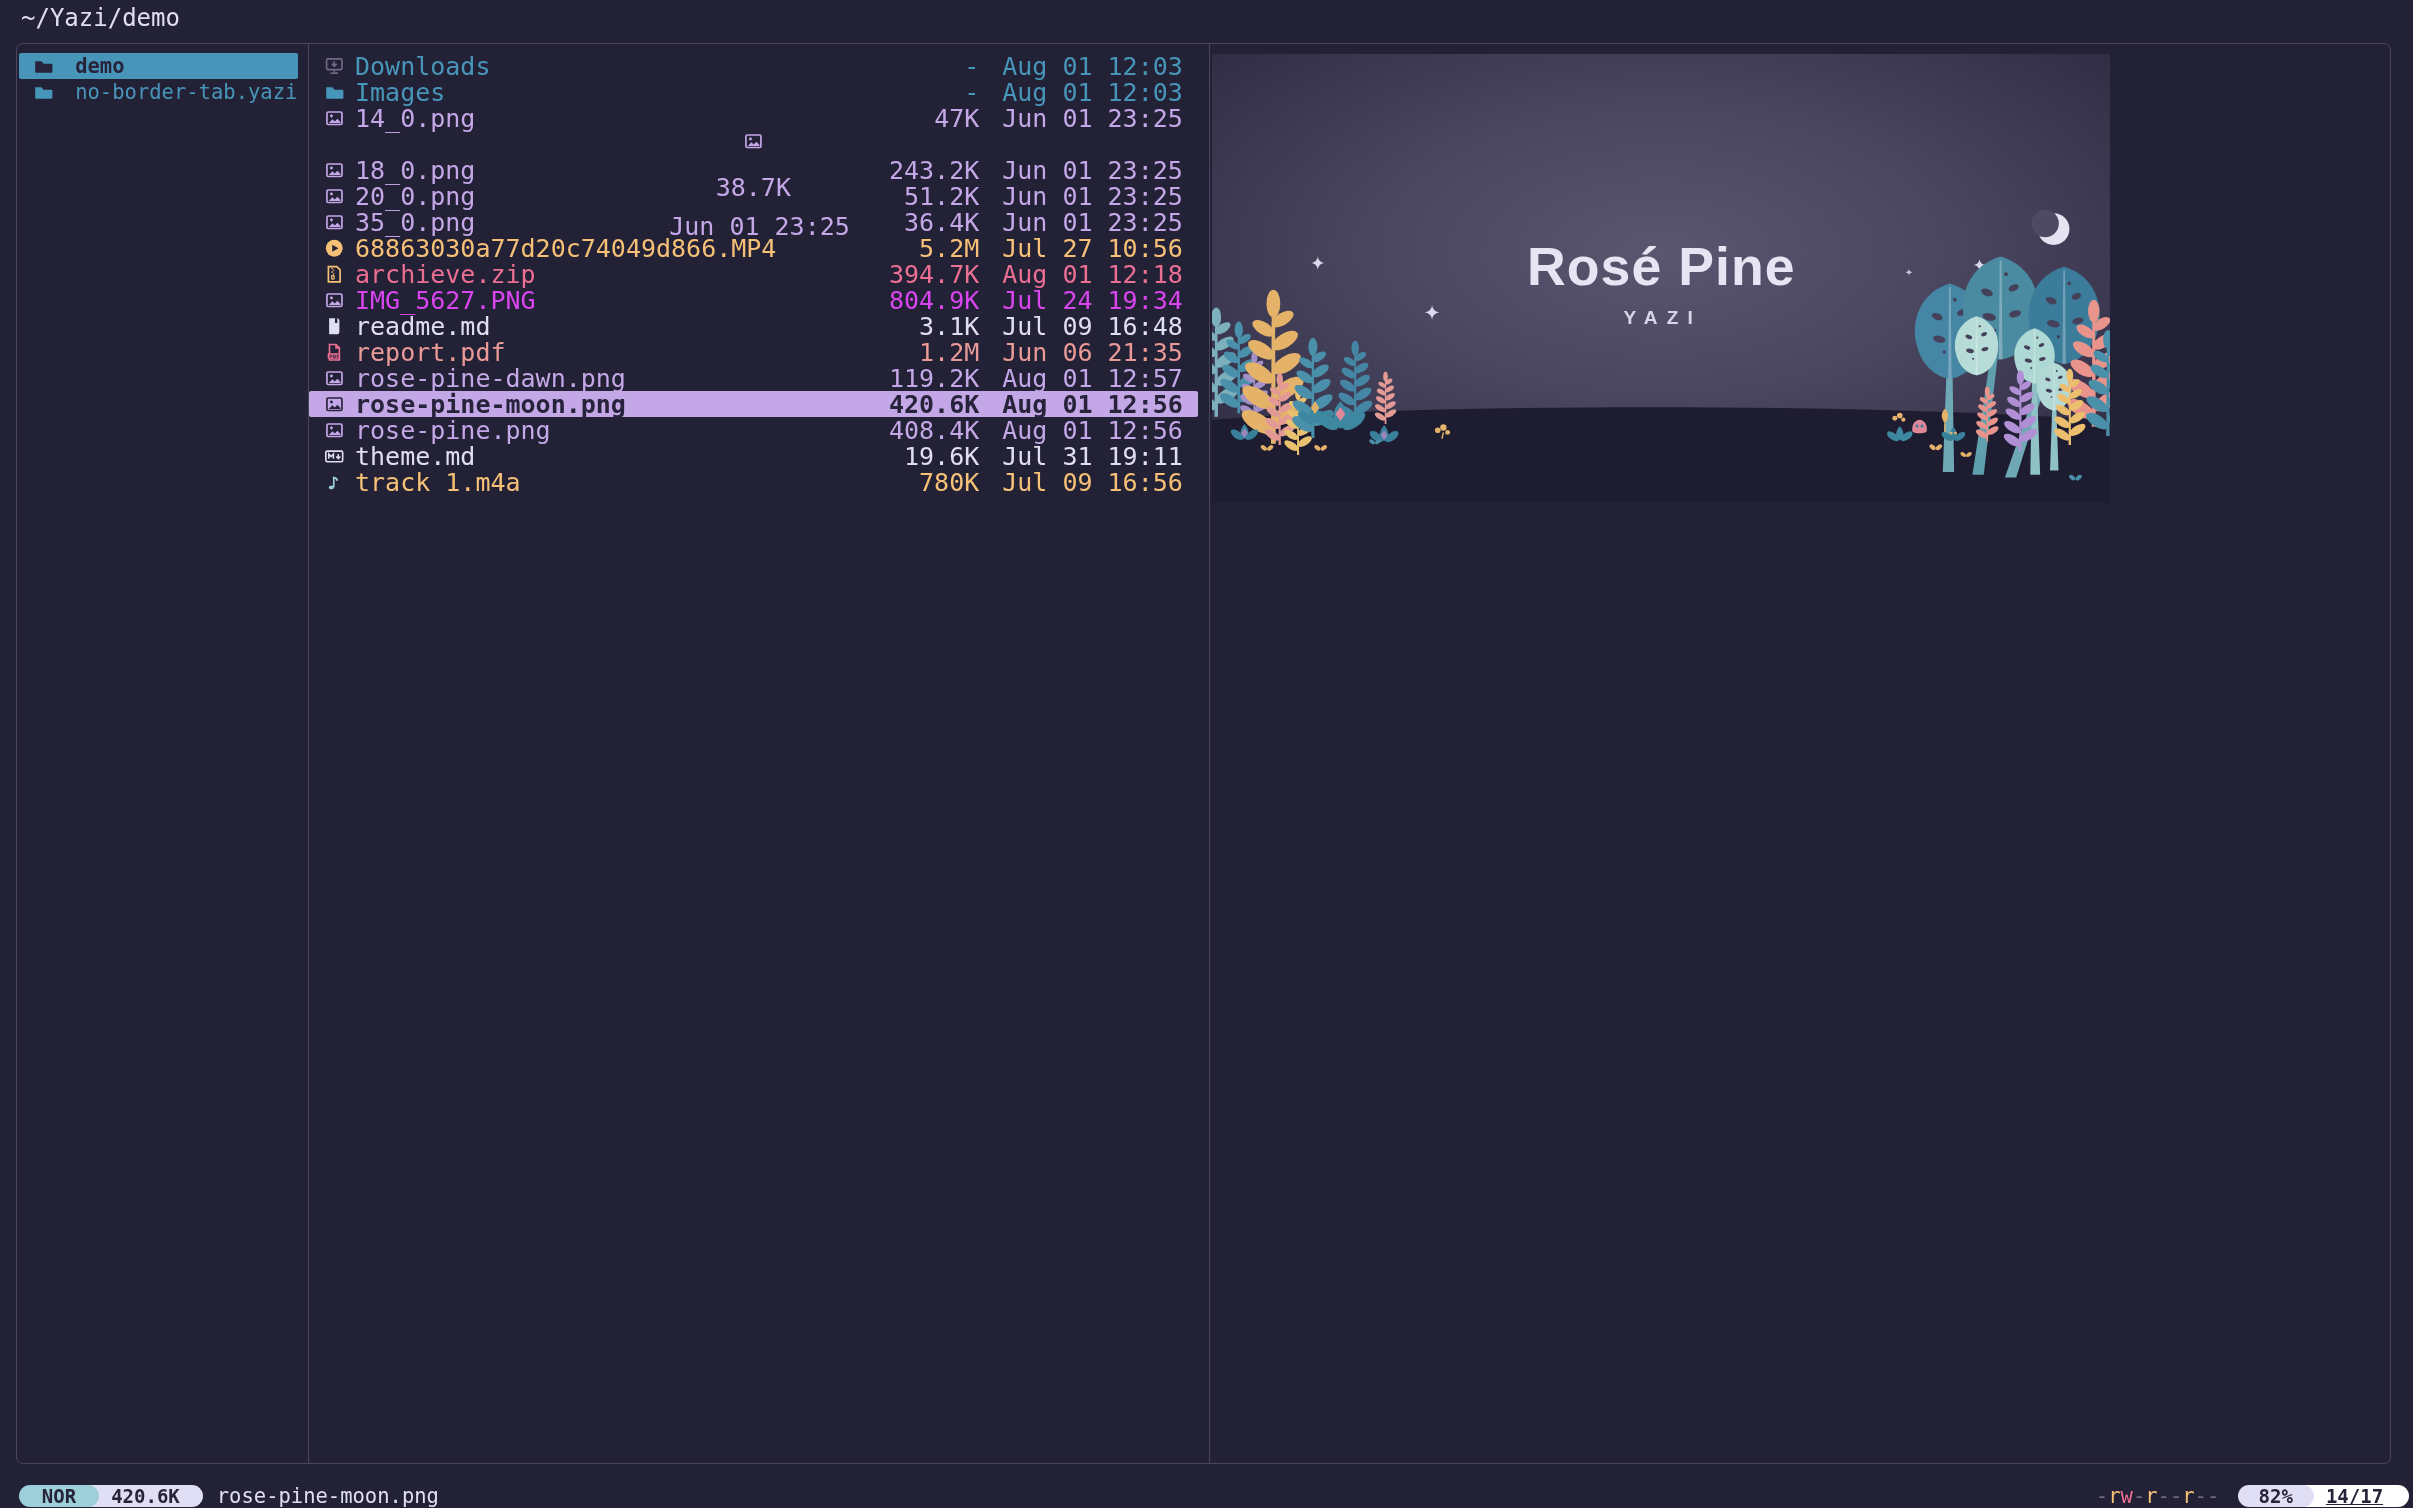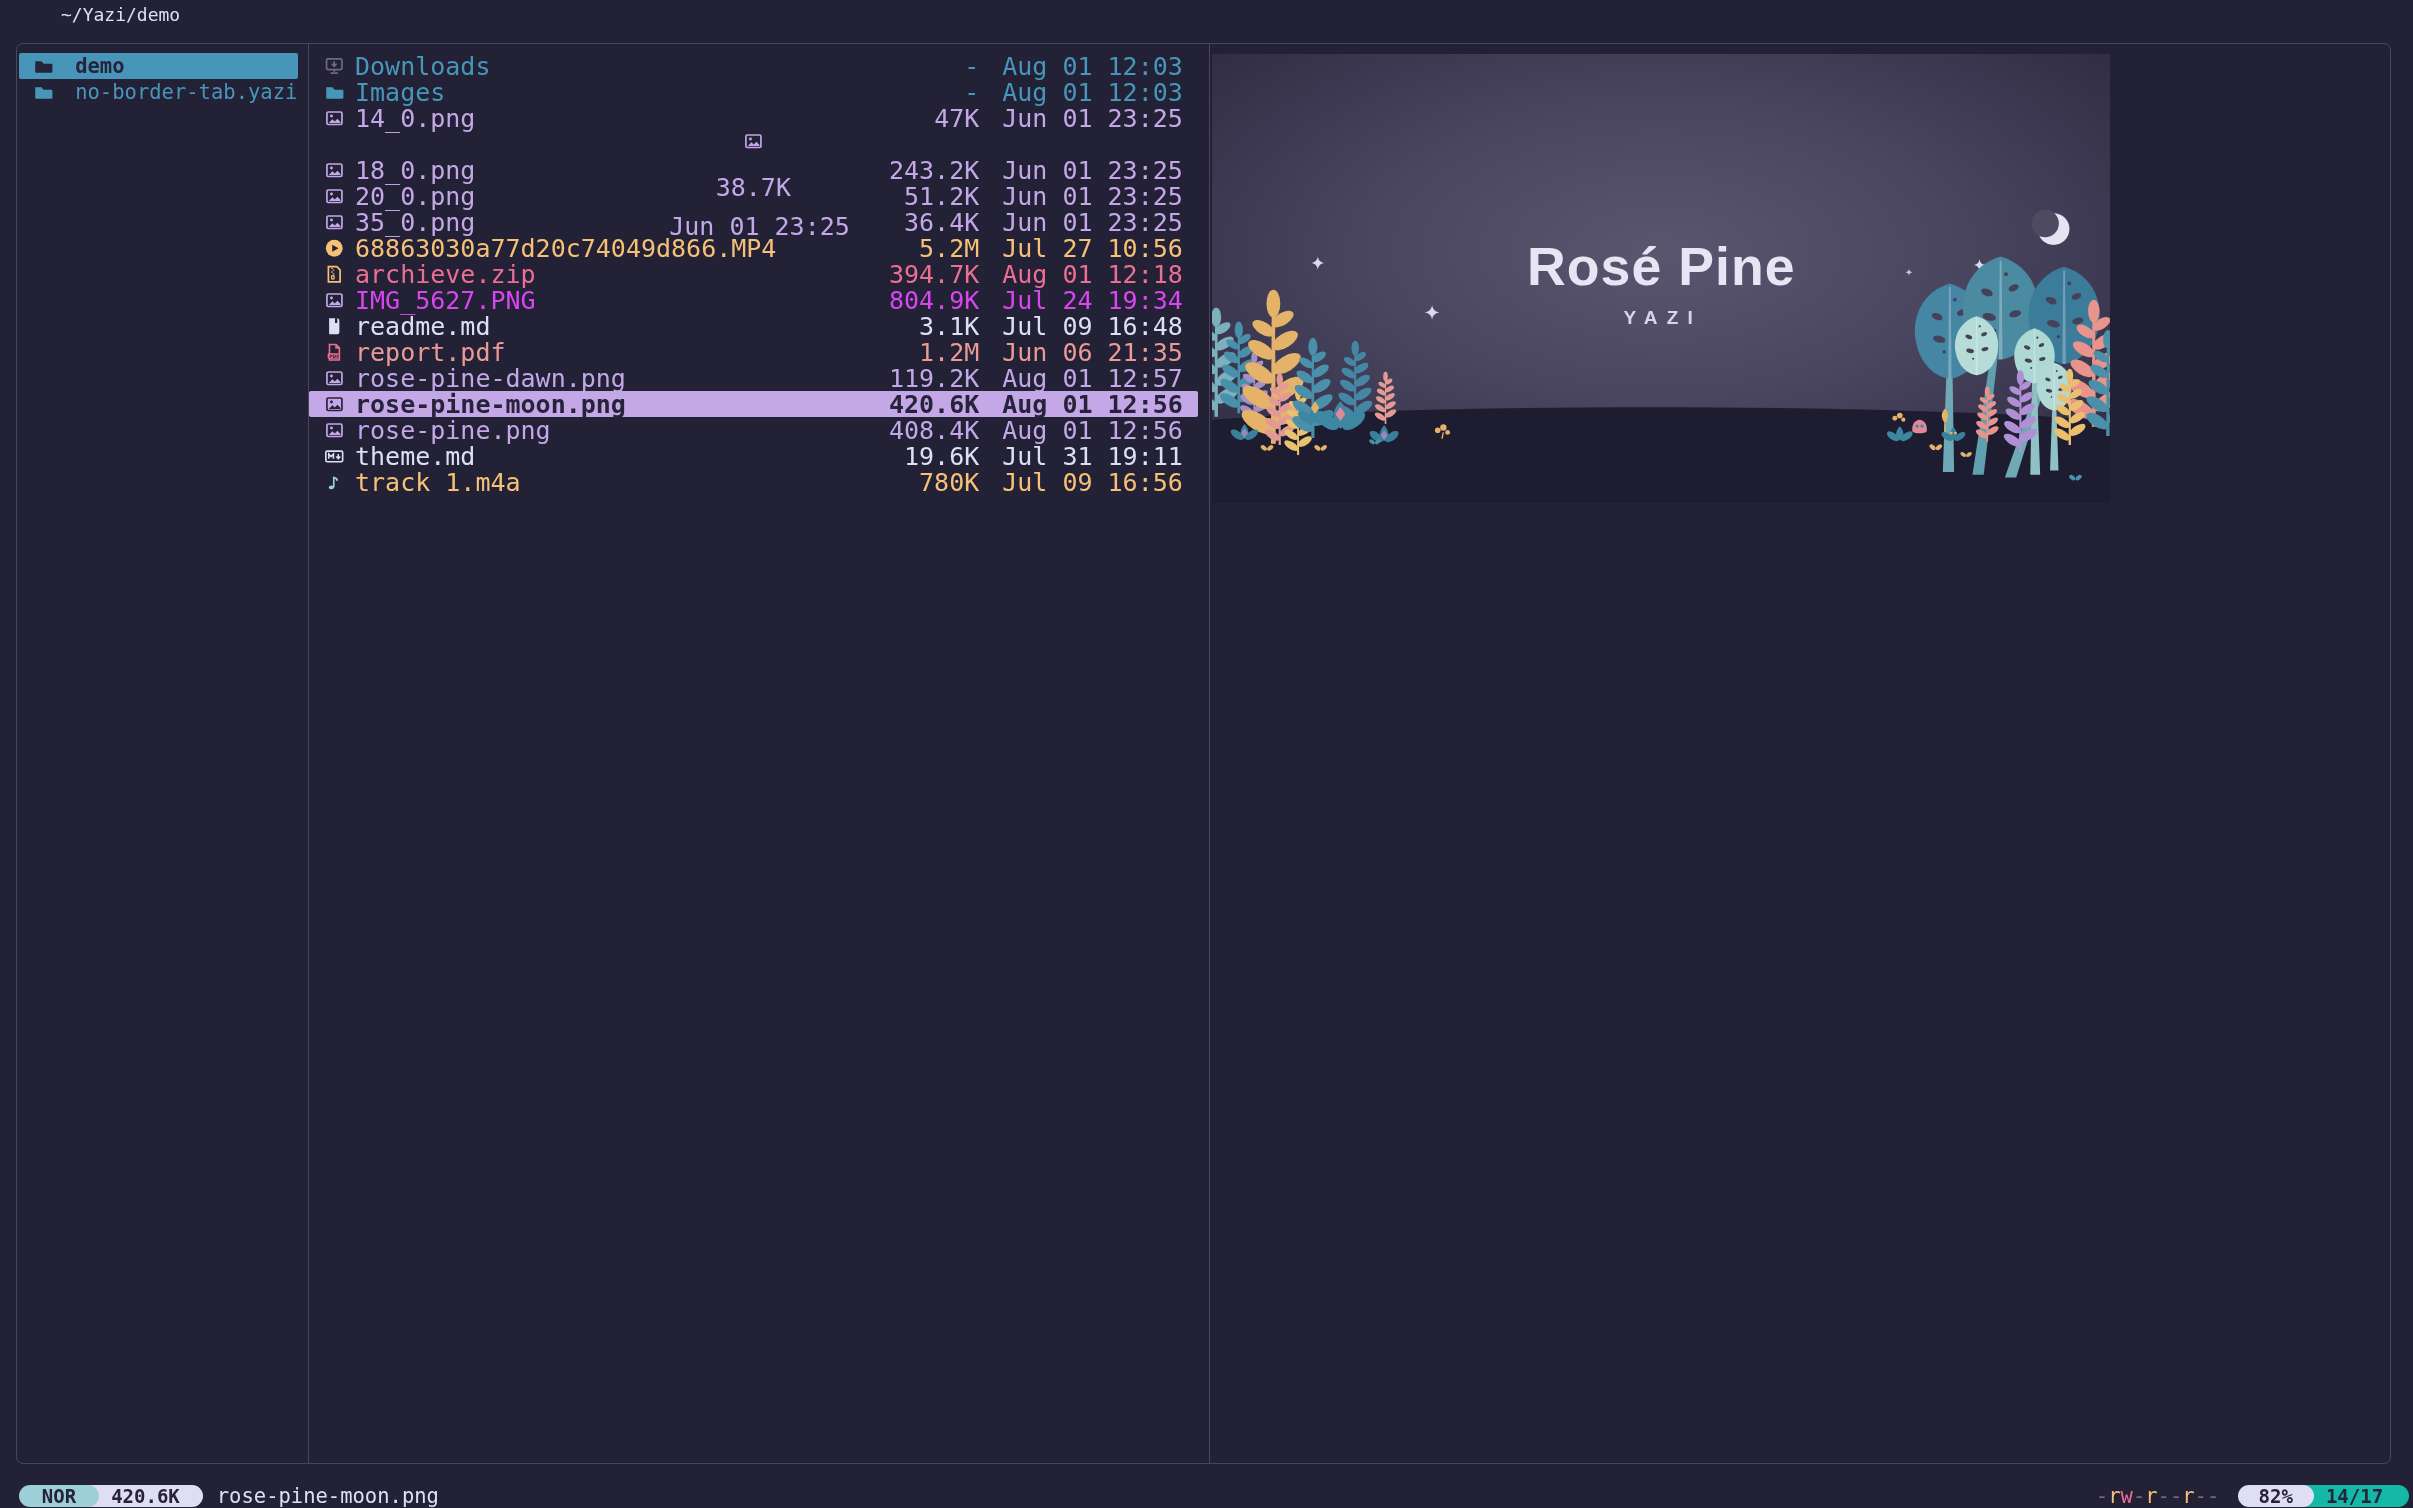--- a/index.html
+++ b/index.html
@@ -5,21 +5,21 @@
   * { margin:0; padding:0; box-sizing:border-box; }
   html,body { width:2413px; height:1509px; }
   body {
     background:#232136;
     font-family:"DejaVu Sans Mono", monospace;
     color:#e0def4;
     position:relative;
     overflow:hidden;
   }
   
-  #topbar { position:absolute; left:21px; top:4.2px; font-size:18px; color:#e0def4; white-space:pre;margin-left:40px; }
+  #topbar { position:absolute; left:21px; top:4.2px; font-size:24px; color:#e0def4; white-space:pre; }
 
   
   #panes {
     position:absolute; left:15.5px; top:43px; width:2375px; height:1421px;
     border:1.4px solid #49455f; border-radius:7px;
     display:flex; overflow:hidden;
   }
   .vsep { width:1.4px; background:#49455f; flex:none; }
   #sidebar { width:291px; flex:none; padding-top:9.2px; }
   #filelist { width:900px; flex:none; padding-top:9.2px; }
@@ -413,16 +413,16 @@
   </div>
 </div>
 
 <div id="statusbar">
   <span class="pill" id="pill-mode" style="background: rgb(156, 207, 216);">NOR</span>
   <span class="pill" id="pill-size" style="background: rgb(224, 222, 244);">420.6K</span>
   <span id="sb-filename">rose-pine-moon.png</span>
   <span id="sb-right">
     <span id="sb-perms"><span class="p-muted">-</span><span class="p-gold">r</span><span class="p-love">w</span><span class="p-muted">-</span><span class="p-gold">r</span><span class="p-muted">-</span><span class="p-muted">-</span><span class="p-gold">r</span><span class="p-muted">-</span><span class="p-muted">-</span></span>
     <span class="pill" id="pill-percent" style="background: rgb(224, 222, 244);">82%</span>
-    <span class="pill" id="pill-pos" style="background: #14b8a6;">14/17</span>
+    <span class="pill" id="pill-pos" style="background: #ffffff; text-decoration: underline;">14/17</span>
   </span>
 </div>
 
 
 </body></html>

